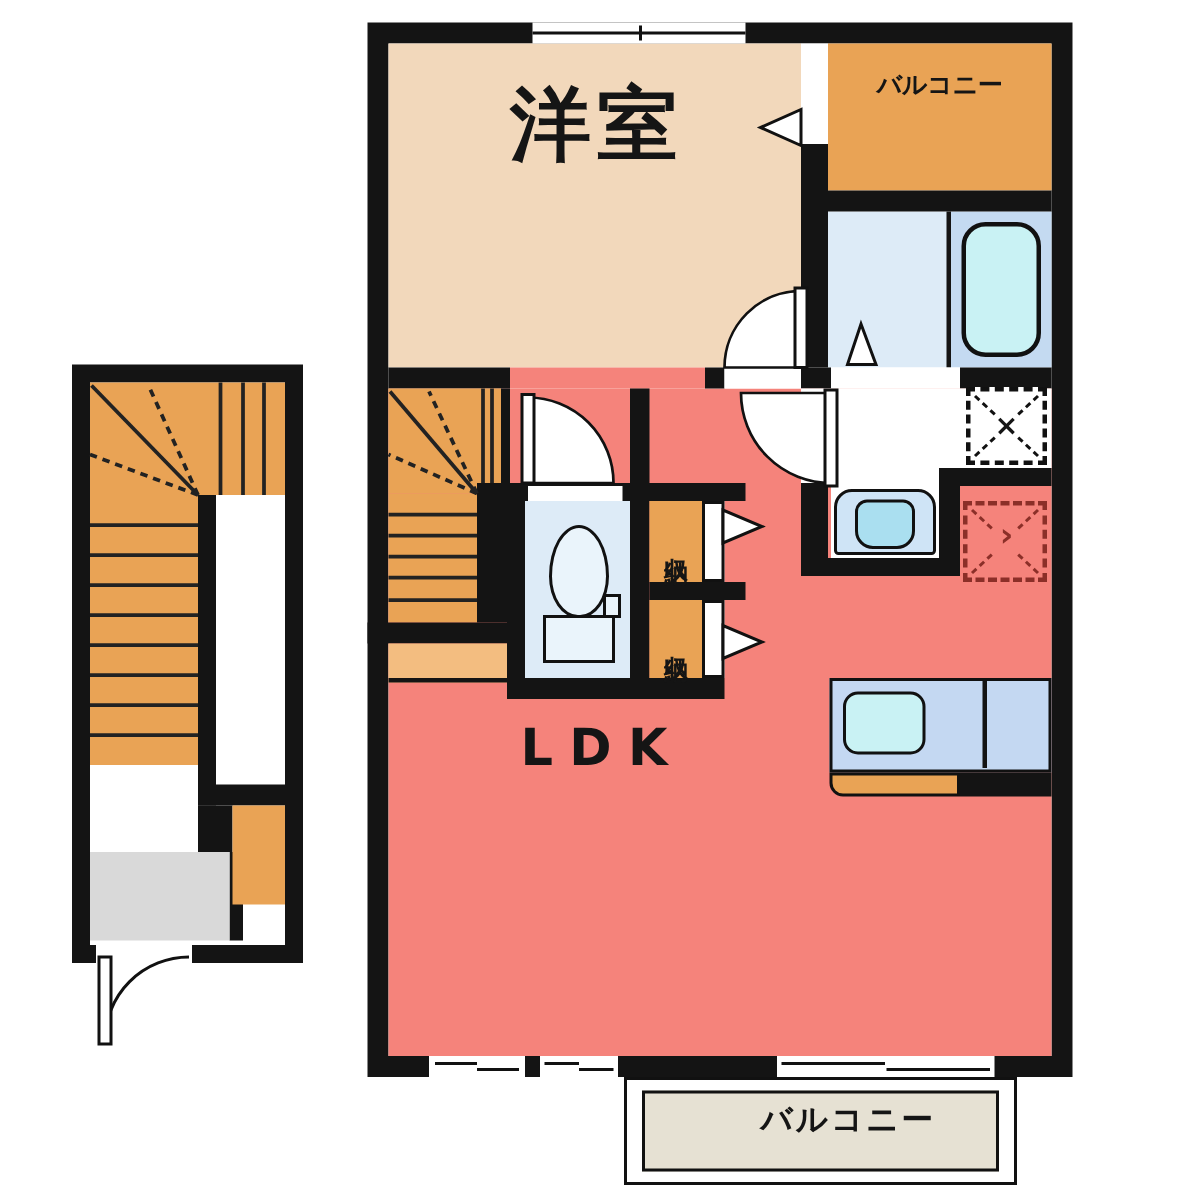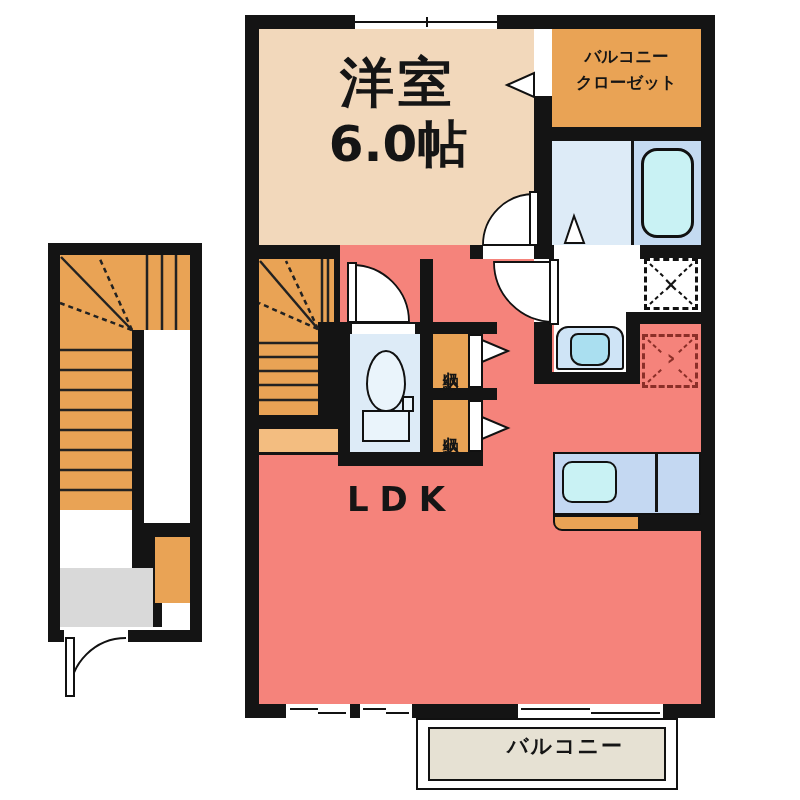--- a/index.html
+++ b/index.html
@@ -200,26 +200,24 @@
     <g stroke="#8b2f28" stroke-width="2" stroke-dasharray="4 3">
       <line x1="648" y1="340" x2="662" y2="353"></line>
         <line x1="692" y1="340" x2="678" y2="353"></line>
       <line x1="648" y1="382" x2="662" y2="369"></line>
         <line x1="692" y1="382" x2="678" y2="369"></line>
     </g>
   </svg>
 
   <div class="label" style="left:262px;top:52px;width:272px;height:150px;text-align:center;">
     <div style="font-size:54px;letter-spacing:4px;">洋室</div>
-    <div style="font-size:50px;margin-top:2px;">6.0帖</div>
   </div>
 
   <div class="label" style="left:552px;top:44px;width:149px;height:70px;font-size:16.5px;line-height:1.55;">
     <div>バルコニー</div>
-    <div>クローゼット</div>
   </div>
 
   <div class="label" style="left:262px;top:480px;width:268px;height:140px;">
     <div style="font-size:34px;letter-spacing:0.32em;margin-left:0.32em;">LDK</div>
   </div>
 
   <div class="label vtext" style="left:433px;top:334px;width:35px;height:54px;font-size:16px;letter-spacing:2px;">収納</div>
   <div class="label vtext" style="left:433px;top:400px;width:35px;height:52px;font-size:16px;letter-spacing:2px;">収納</div>
 
   <div class="label" style="left:428px;top:719px;width:275px;height:54px;font-size:21px;line-height:54px;letter-spacing:2px;">バルコニー</div>

